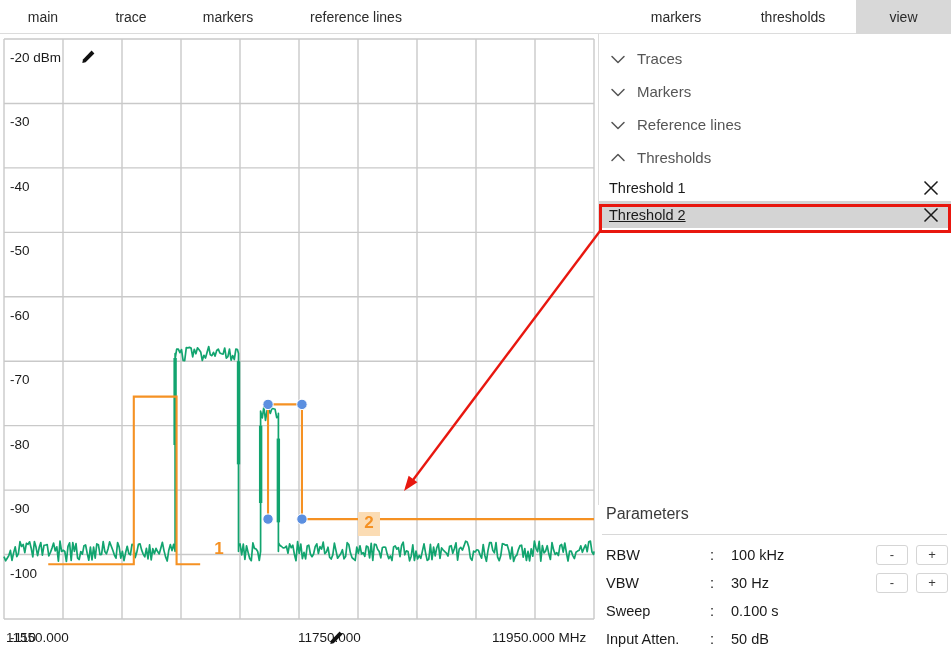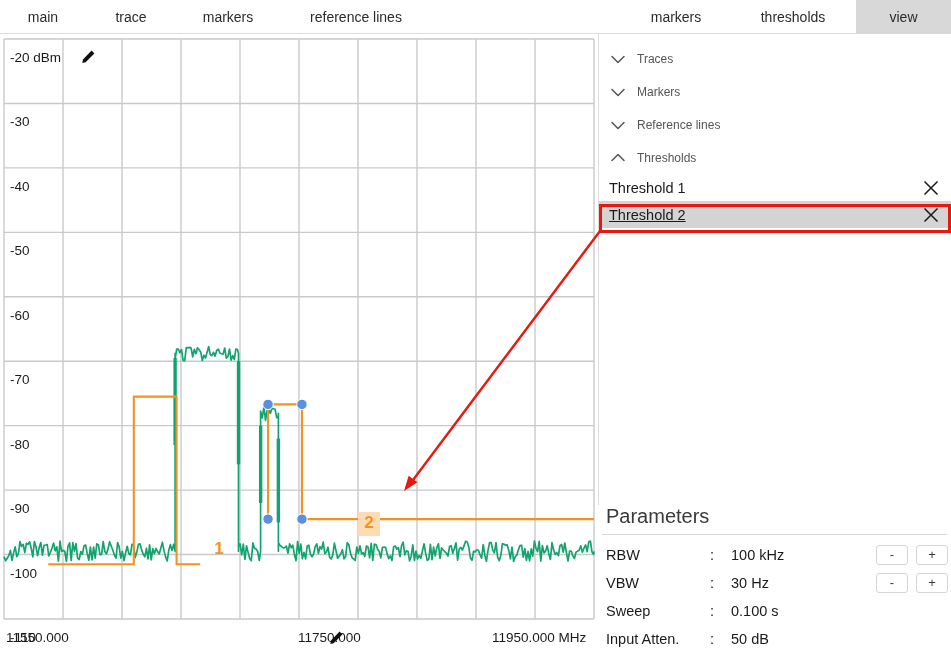--- a/index.html
+++ b/index.html
@@ -58,21 +58,21 @@
     border-left: 1px solid #dcdcdc;
   }
   .section-head {
     display: flex; align-items: center;
     height: 33px;
     padding-left: 8px;
     cursor: pointer;
   }
   .chev { width: 22px; height: 22px; flex: 0 0 22px; margin-right: 8px; }
   .section-title {
-    font-size: 12px; color: #555555; font-weight: 400;
+    font-size: 15px; color: #555555; font-weight: 400;
     font-family: "Liberation Sans", sans-serif;
   }
   .thr-row {
     display: flex; align-items: center; justify-content: space-between;
     height: 27px;
     padding: 0 12px 0 10px;
     cursor: pointer;
     font-size: 14.5px;
     color: #1a1a1a;
   }
@@ -80,21 +80,21 @@
   .xclose { width: 18px; height: 18px; cursor: pointer; flex: 0 0 18px; }
 
   
   #params {
     position: absolute; left: 598px; top: 505px;
     width: 353px; height: 151px;
     background: #ffffff;
   }
   #params-title {
     position: absolute; left: 8px; top: 0;
-    font-size: 20px; color: #3a3a3a;
+    font-size: 16px; color: #3a3a3a;
     font-family: "Liberation Sans", sans-serif;
   }
   #params-rule {
     position: absolute; left: 4px; top: 29px; width: 345px; height: 1px;
     background: #d8d8d8;
   }
   .prow {
     position: absolute; left: 0; width: 353px; height: 27px;
     display: flex; align-items: center;
     font-size: 14.5px; color: #1a1a1a;

